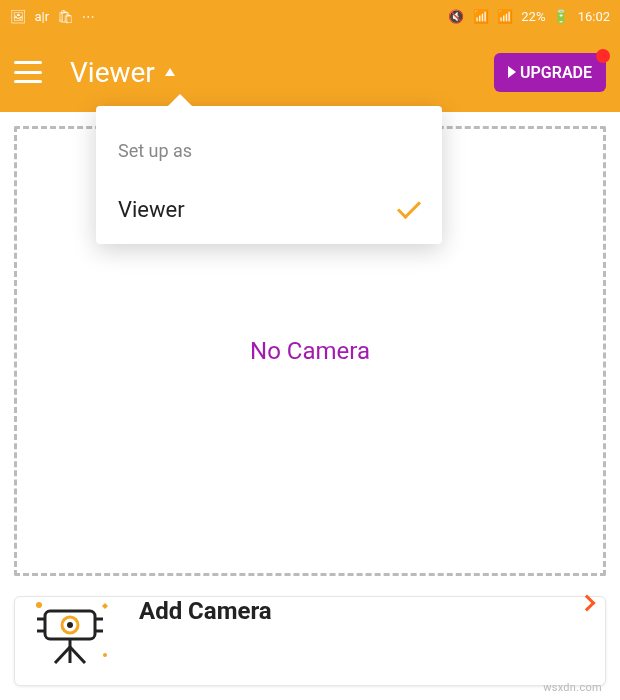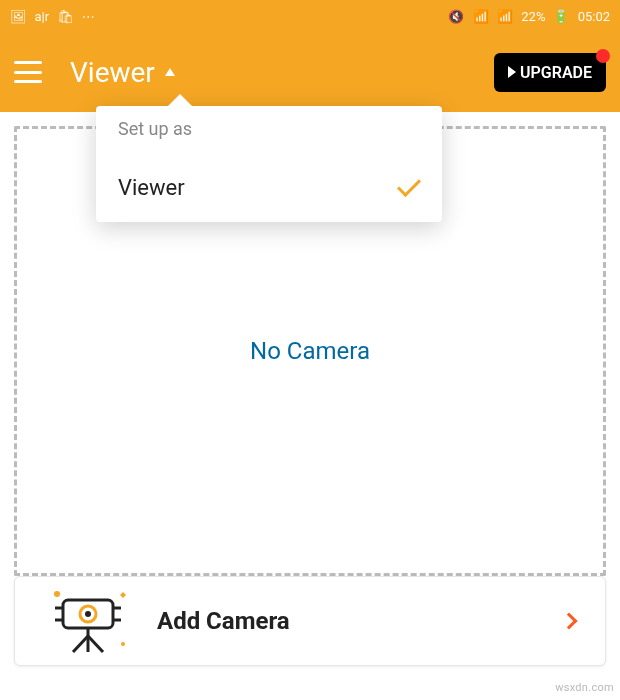--- a/index.html
+++ b/index.html
@@ -59,21 +59,21 @@
       cursor: pointer;
     }
     .title-dd .arrow-up {
       width: 0; height: 0;
       border-left: 5px solid transparent;
       border-right: 5px solid transparent;
       border-bottom: 8px solid #fff;
     }
     .upgrade-btn {
       margin-left: auto;
-      background: #000000;
+      background: #a21caf;
       color: #fff;
       font-size: 16px;
       font-weight: 600;
       padding: 10px 14px;
       border-radius: 6px;
       display: flex;
       align-items: center;
       gap: 4px;
       position: relative;
       cursor: pointer;
@@ -96,32 +96,32 @@
       position: relative;
       height: calc(700px - 112px);
     }
     .dashed-box {
       border: 3px dashed #bbb;
       height: 450px;
       border-radius: 2px;
       display: flex;
       align-items: center;
       justify-content: center;
-      color: #0369a1;
+      color: #a21caf;
       font-size: 24px;
     }
     .add-camera-card {
+      margin-top: 20px;
       background: #fff;
       border: 1px solid #e6e6e6;
       border-radius: 6px;
       box-shadow: 0 1px 3px rgba(0,0,0,0.08);
       height: 90px;
       display: flex;
-      align-items: center;
-      padding: 0 30px;
+      padding: 0 12px;
       gap: 22px;
       cursor: pointer;
     }
     .camera-illus {
       width: 90px;
       height: 70px;
       flex-shrink: 0;
     }
     .add-camera-label {
       font-size: 24px;
@@ -149,21 +149,21 @@
       content: "";
       position: absolute;
       top: -12px;
       left: 72px;
       width: 0; height: 0;
       border-left: 12px solid transparent;
       border-right: 12px solid transparent;
       border-bottom: 12px solid #fff;
     }
     .dd-header {
-      padding: 12px 22px 14px;
+      padding: 34px 22px 14px;
       color: #888;
       font-size: 18px;
     }
     .dd-item {
       padding: 22px 22px;
       font-size: 22px;
       color: #222;
       display: flex;
       align-items: center;
       justify-content: space-between;
@@ -174,21 +174,21 @@
     }
     .check {
       width: 22px; height: 12px;
       border-left: 3px solid #f5a623;
       border-bottom: 3px solid #f5a623;
       transform: rotate(-45deg);
       margin-bottom: 6px;
     }
     .watermark {
       position: absolute;
-      right: 6px;
+      right: 18px;
       bottom: 6px;
       font-size: 11px;
       color: #b9b9b9;
       letter-spacing: 0.3px;
     }
   </style>
 </head>
 <body>
 
 <div class="status-bar">
@@ -197,21 +197,21 @@
     <span>a|r</span>
     <span>🛍</span>
     <span>⋯</span>
   </div>
   <div class="status-right">
     <span>🔇</span>
     <span>📶</span>
     <span>📶</span>
     <span>22%</span>
     <span>🔋</span>
-    <span>05:02</span>
+    <span>16:02</span>
   </div>
 </div>
 
 <div class="app-bar">
   <div class="menu-icon">
     <div></div>
       <div></div>
       <div></div>
   </div>
   <div class="title-dd">

